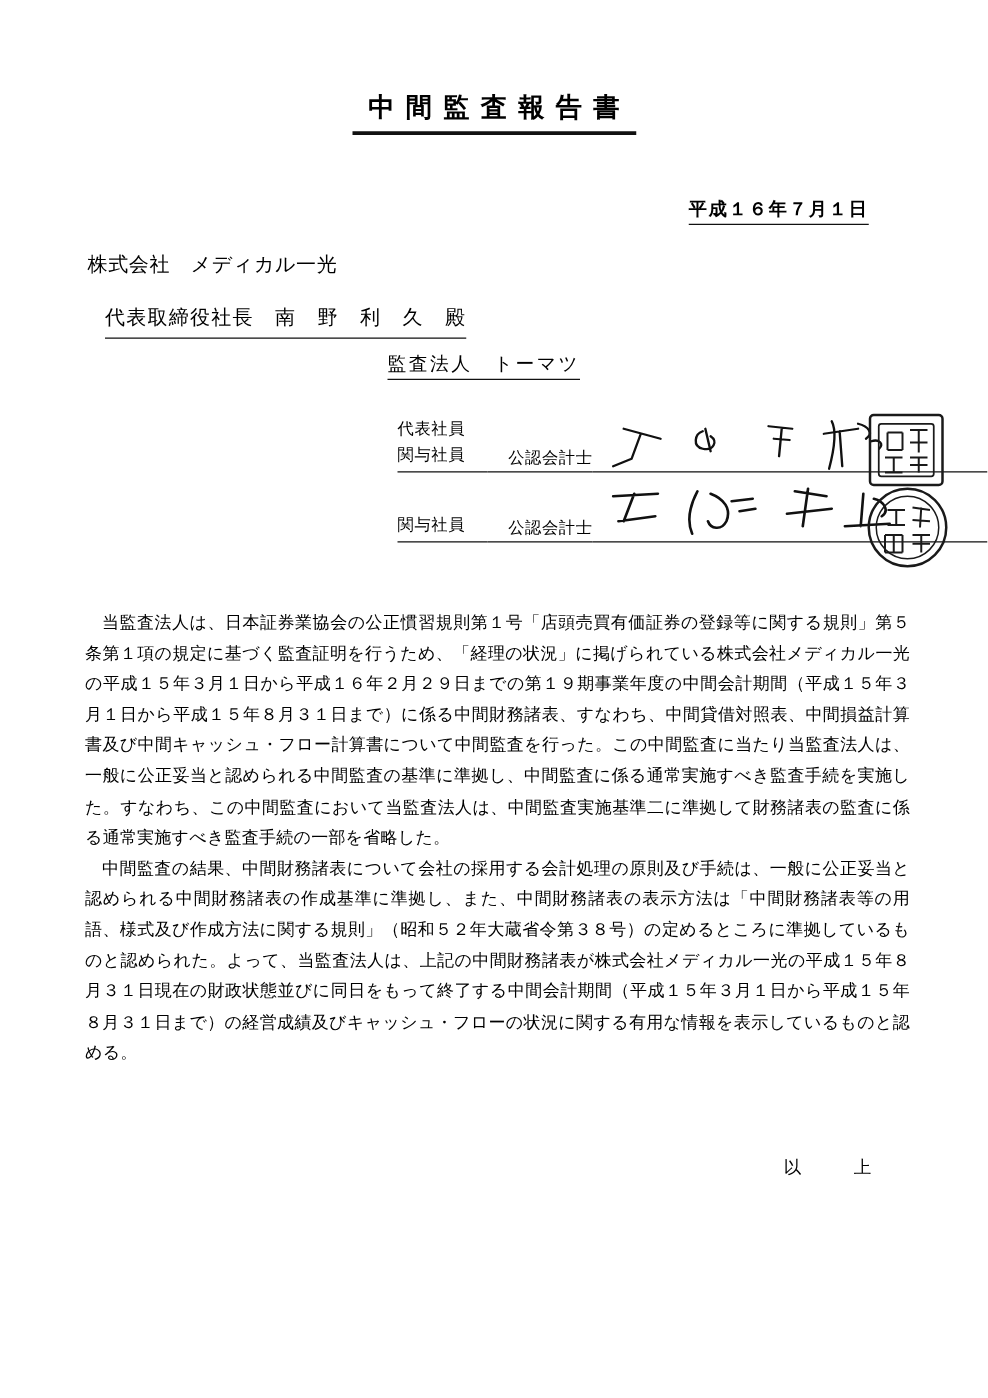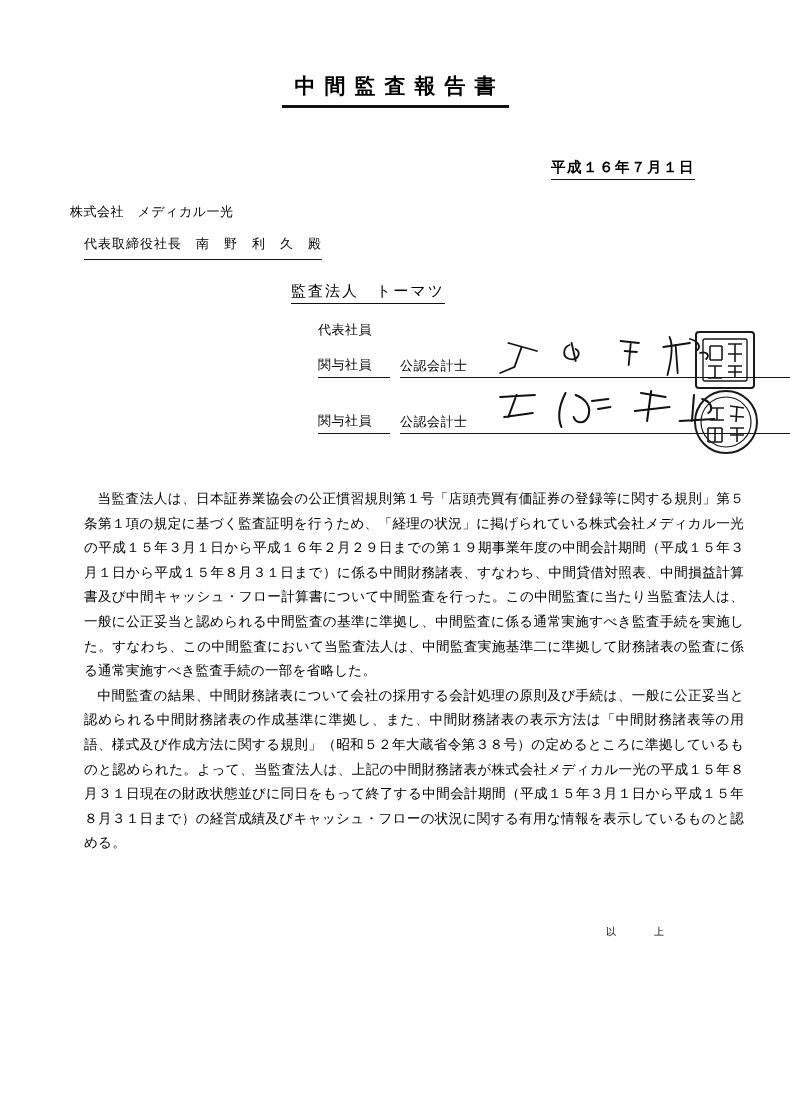--- a/index.html
+++ b/index.html
@@ -52,41 +52,42 @@
     border-bottom: 1.5px solid #111;
     padding-bottom: 2px;
     font-weight: bold;
   }
 
   
   .addressee {
     position: absolute;
     top: 198px;
     left: 70px;
-    font-size: 13px;
+    font-size: 16px;
     line-height: 28px;
   }
   .addressee-company {
     display: block;
     letter-spacing: 0.5px;
   }
   .addressee-person {
     display: inline-block;
     margin-left: 14px;
-    margin-top: 4px;
+    margin-top: 15px;
     border-bottom: 1.5px solid #111;
     padding-bottom: 1px;
     letter-spacing: 1px;
+    font-family: Liberation Mono, monospace;
   }
 
   
   .firm-line {
     position: absolute;
     top: 282px;
-    left: 291px;
+    left: 310px;
     font-size: 15px;
     letter-spacing: 2px;
     border-bottom: 1.5px solid #111;
     padding-bottom: 2px;
   }
 
   
   .sig-block {
     position: absolute;
     top: 322px;
@@ -101,29 +102,29 @@
   }
   .sig-roles {
     width: 72px;
     font-size: 13px;
     line-height: 21px;
     letter-spacing: 0.5px;
     border-bottom: 1.5px solid #111;
     padding-bottom: 2px;
     flex: 0 0 auto;
   }
-  .sig-roles span { display: block; white-space: nowrap; margin-top: 14px; }
+  .sig-roles span { display: block; white-space: nowrap; }
   .sig-qual {
     width: 84px;
     font-size: 13px;
     letter-spacing: 0.5px;
-    margin-left: 10px;
     padding-bottom: 2px;
     flex: 0 0 auto;
     white-space: nowrap;
+    text-align: right;
   }
   .sig-name-area {
     position: relative;
     flex: 1 1 auto;
     height: 46px;
     border-bottom: 1.5px solid #111;
   }
   .sig-row.single .sig-roles {
     border-bottom: 1.5px solid #111;
   }
@@ -147,36 +148,35 @@
   
   .body-text {
     position: absolute;
     top: 486px;
     left: 68px;
     width: 660px;
     font-size: 13.6px;
     line-height: 24.6px;
     letter-spacing: 0.2px;
     text-align: justify;
-    margin-left: 16px;
   }
   .body-text p {
     margin: 0;
     text-indent: 1em;
   }
   .body-text p.spaced {
     margin-top: 22px;
   }
 
   
   .closing {
     position: absolute;
     top: 925px;
-    right: 112px;
-    font-size: 10px;
+    right: 79px;
+    font-size: 14px;
     letter-spacing: 14px;
     font-family: Liberation Serif, serif;
   }
 </style>
 </head>
 <body>
 
 <div class="page">
 
   <div class="title-block">

